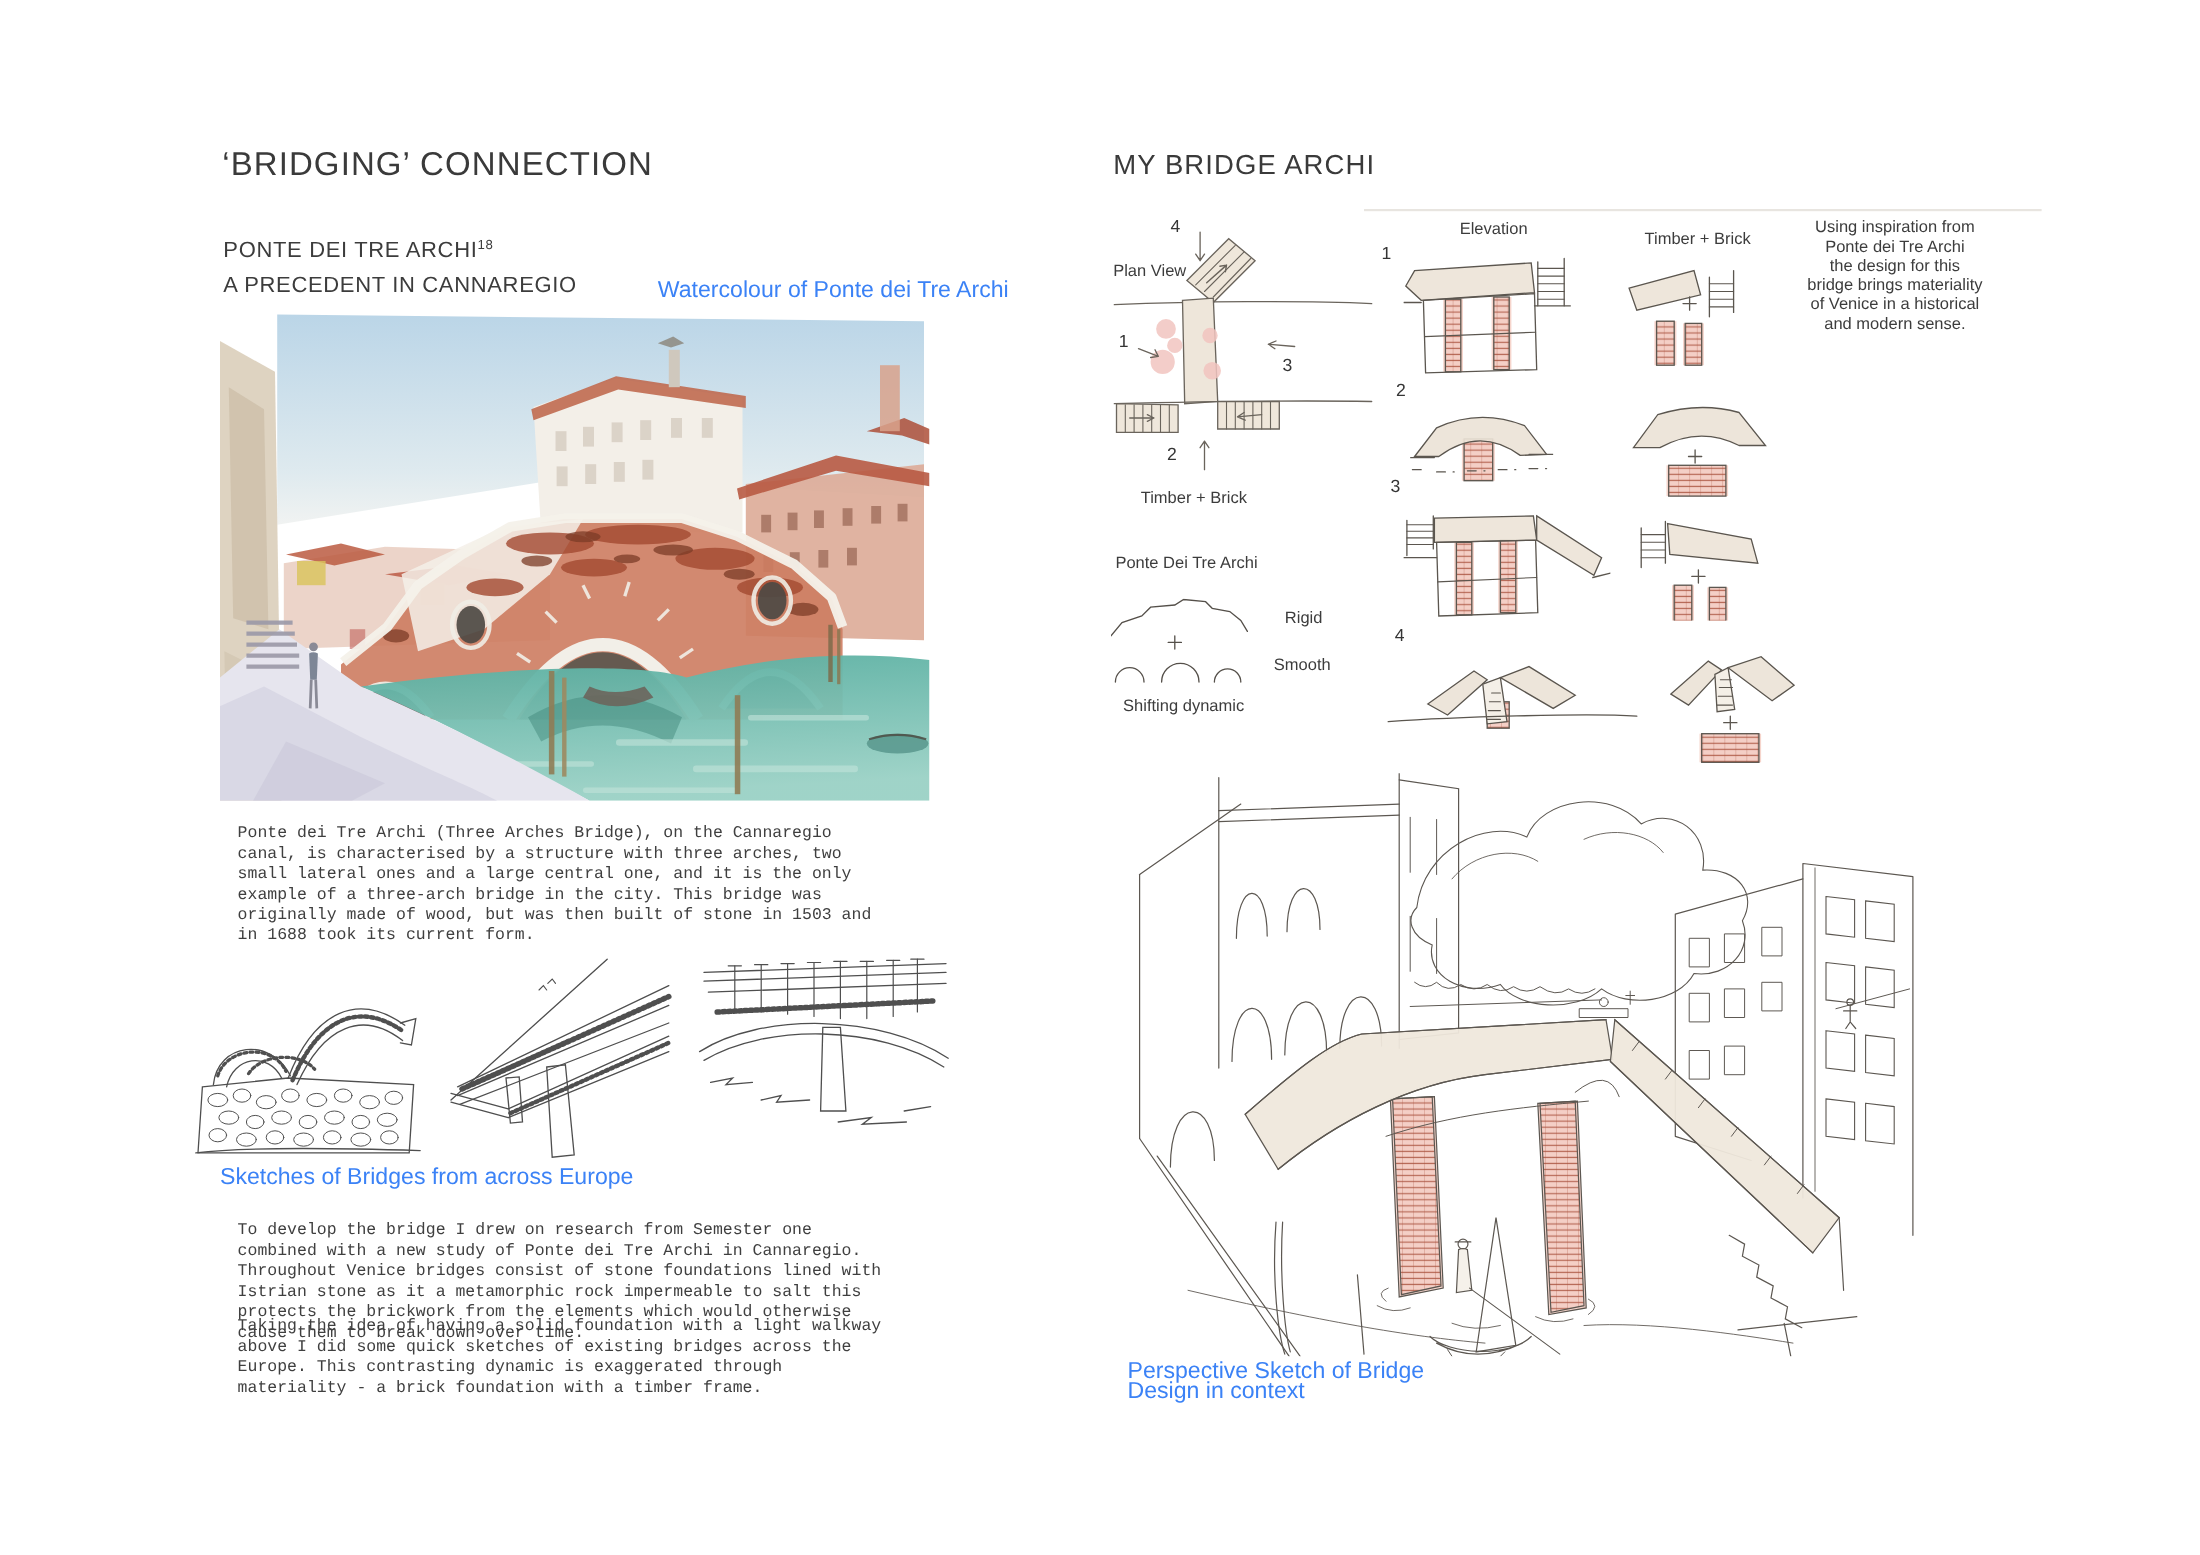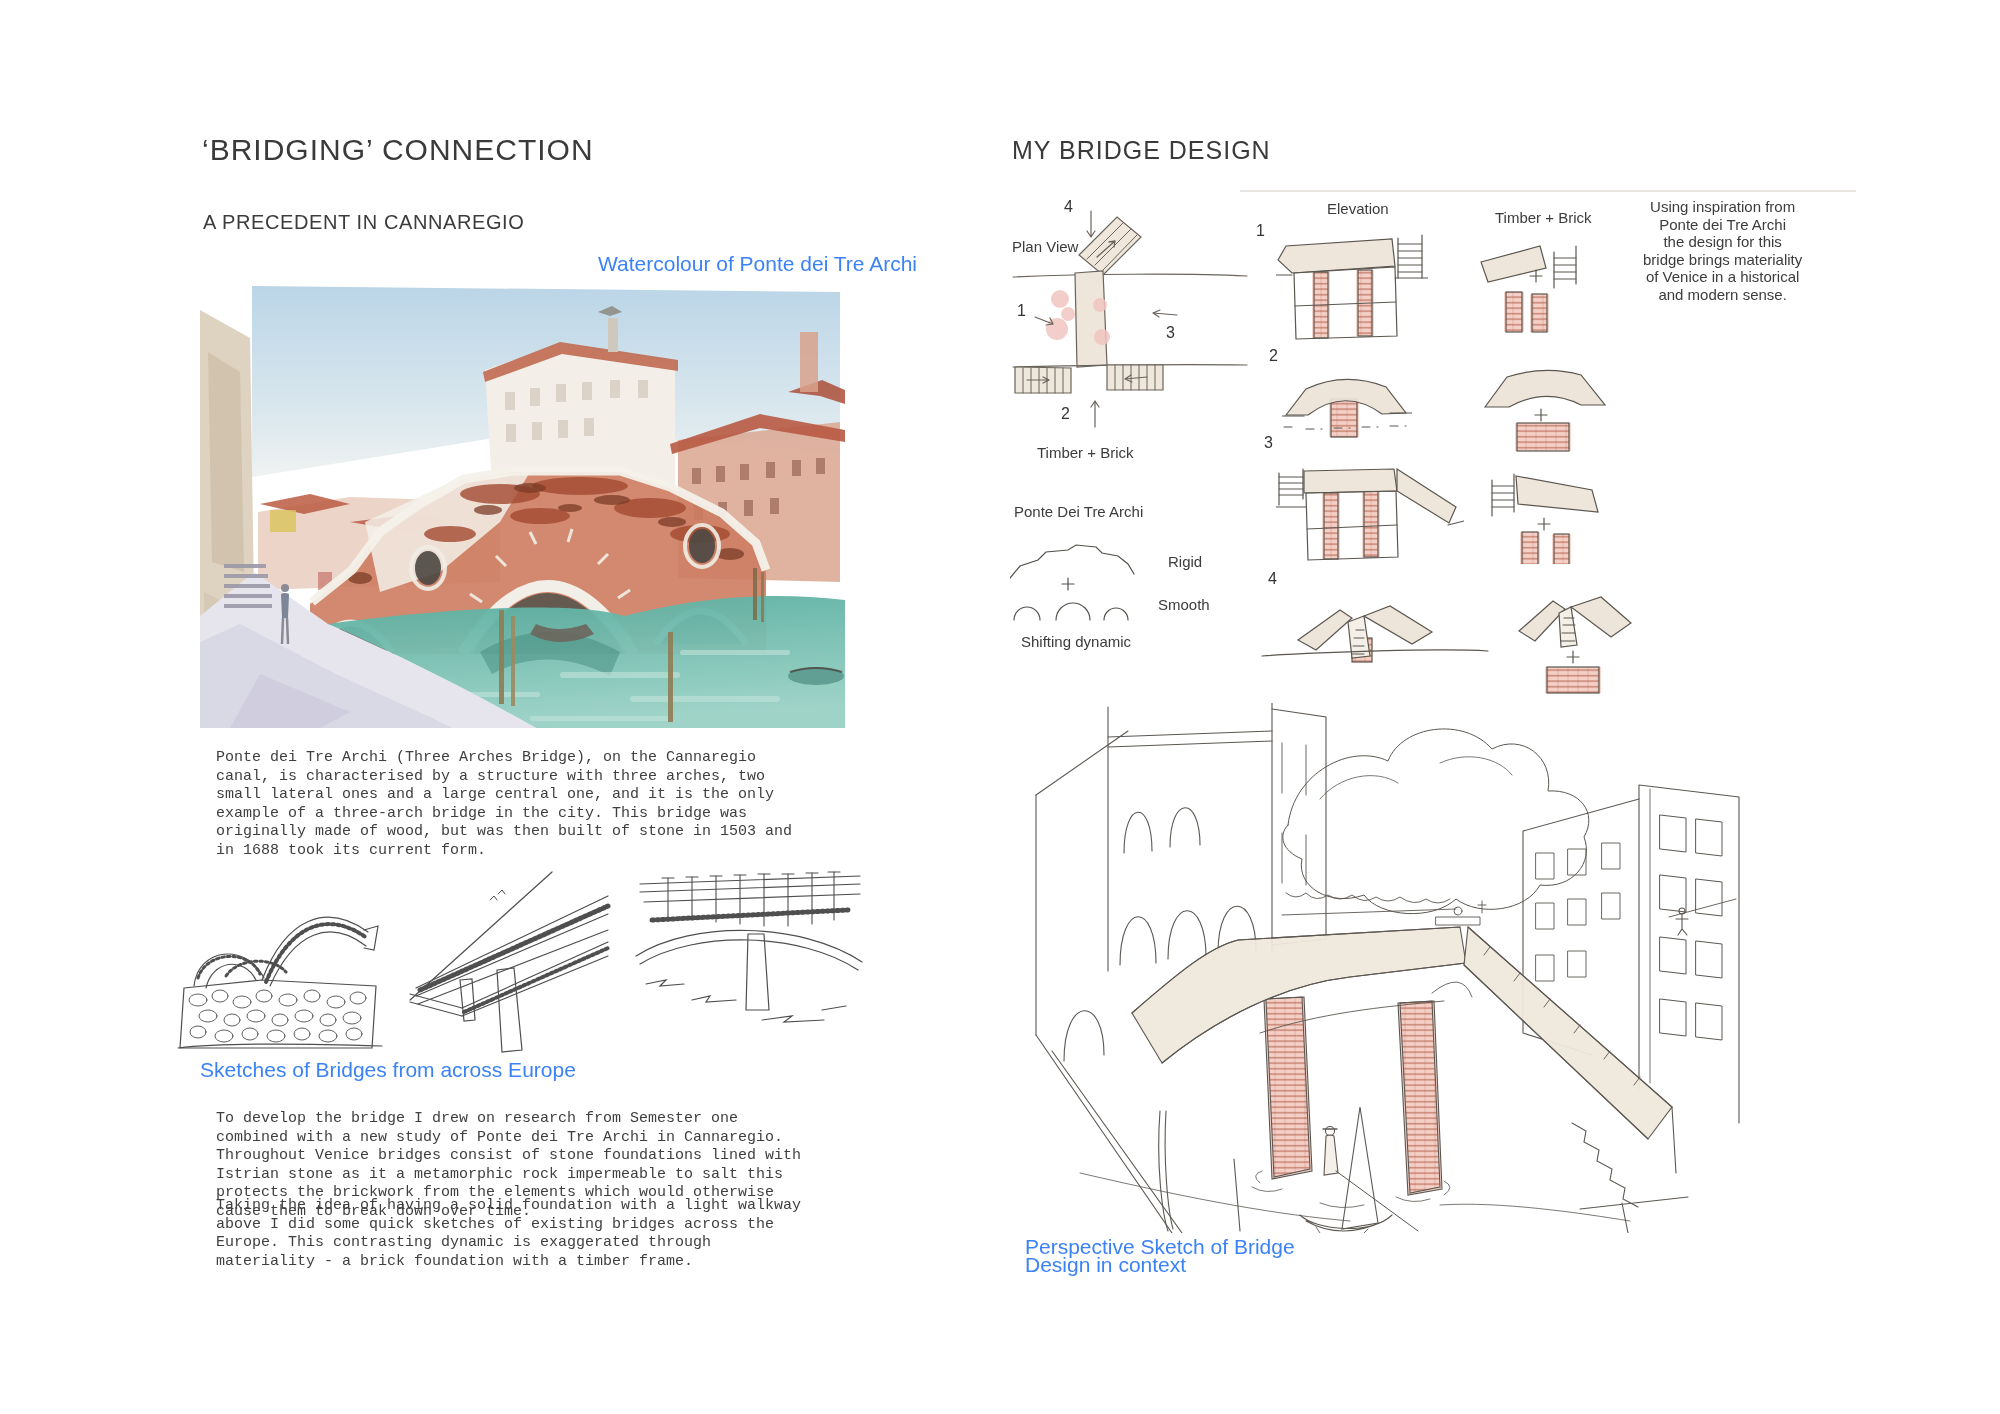--- a/index.html
+++ b/index.html
@@ -40,20 +40,21 @@
     </linearGradient>
   </defs>
 </svg>
 
 <div class="page">
 
   <section>
     <h1 class="abs title-left" style="left:202px;top:133px;">‘BRIDGING’ CONNECTION</h1>
 
     <div class="abs subhead" style="left:203px;top:207px;">
+      <div><span>PONTE DEI TRE ARCHI</span><sup>18</sup></div>
       <div>A PRECEDENT IN CANNAREGIO</div>
     </div>
 
     <div class="abs caption" style="left:598px;top:252px;">Watercolour of Ponte dei Tre Archi</div>
 
     <svg class="abs" style="left:200px;top:272px;" width="645" height="456" viewBox="0 0 645 456">
 
       <path d="M52,14 L640,20 L640,180 L470,170 L300,165 L52,205 Z" fill="url(#skyG)" opacity="0.95"></path>
 
       <path d="M0,38 L50,66 L56,456 L0,456 Z" fill="#d8cbb6" opacity="0.85"></path>
@@ -262,21 +263,21 @@
       </g>
     </svg>
 
     <div class="abs caption" style="left:200px;top:1058px;">Sketches of Bridges from across Europe</div>
 
     <p class="abs body-text" style="left:204px;top:1098px;width:600px;">To develop the bridge I drew on research from Semester one combined with a new study of Ponte dei Tre Archi in Cannaregio. Throughout Venice bridges consist of stone foundations lined with Istrian stone as it a metamorphic rock impermeable to salt this protects the brickwork from the elements which would otherwise cause them to break down over time.</p>
     <p class="abs body-text" style="left:204px;top:1185px;width:600px;">Taking the idea of having a solid foundation with a light walkway above I did some quick sketches of existing bridges across the Europe. This contrasting dynamic is exaggerated through materiality - a brick foundation with a timber frame.</p>
   </section>
 
   <section>
-    <h2 class="abs title-right" style="left:1012px;top:136px;">MY BRIDGE DESIGN</h2>
+    <h2 class="abs title-right" style="left:1012px;top:136px;">MY BRIDGE ARCHI</h2>
 
     <div class="abs faint-rule" style="left:1240px;top:190px;width:616px;"></div>
 
     <div class="abs dnum" style="left:1064px;top:198px;">4</div>
     <div class="abs dlabel" style="left:1012px;top:238px;">Plan View</div>
     <div class="abs dnum" style="left:1017px;top:302px;">1</div>
     <div class="abs dnum" style="left:1166px;top:324px;">3</div>
     <div class="abs dnum" style="left:1061px;top:405px;">2</div>
     <div class="abs dlabel" style="left:1037px;top:444px;">Timber + Brick</div>
 

